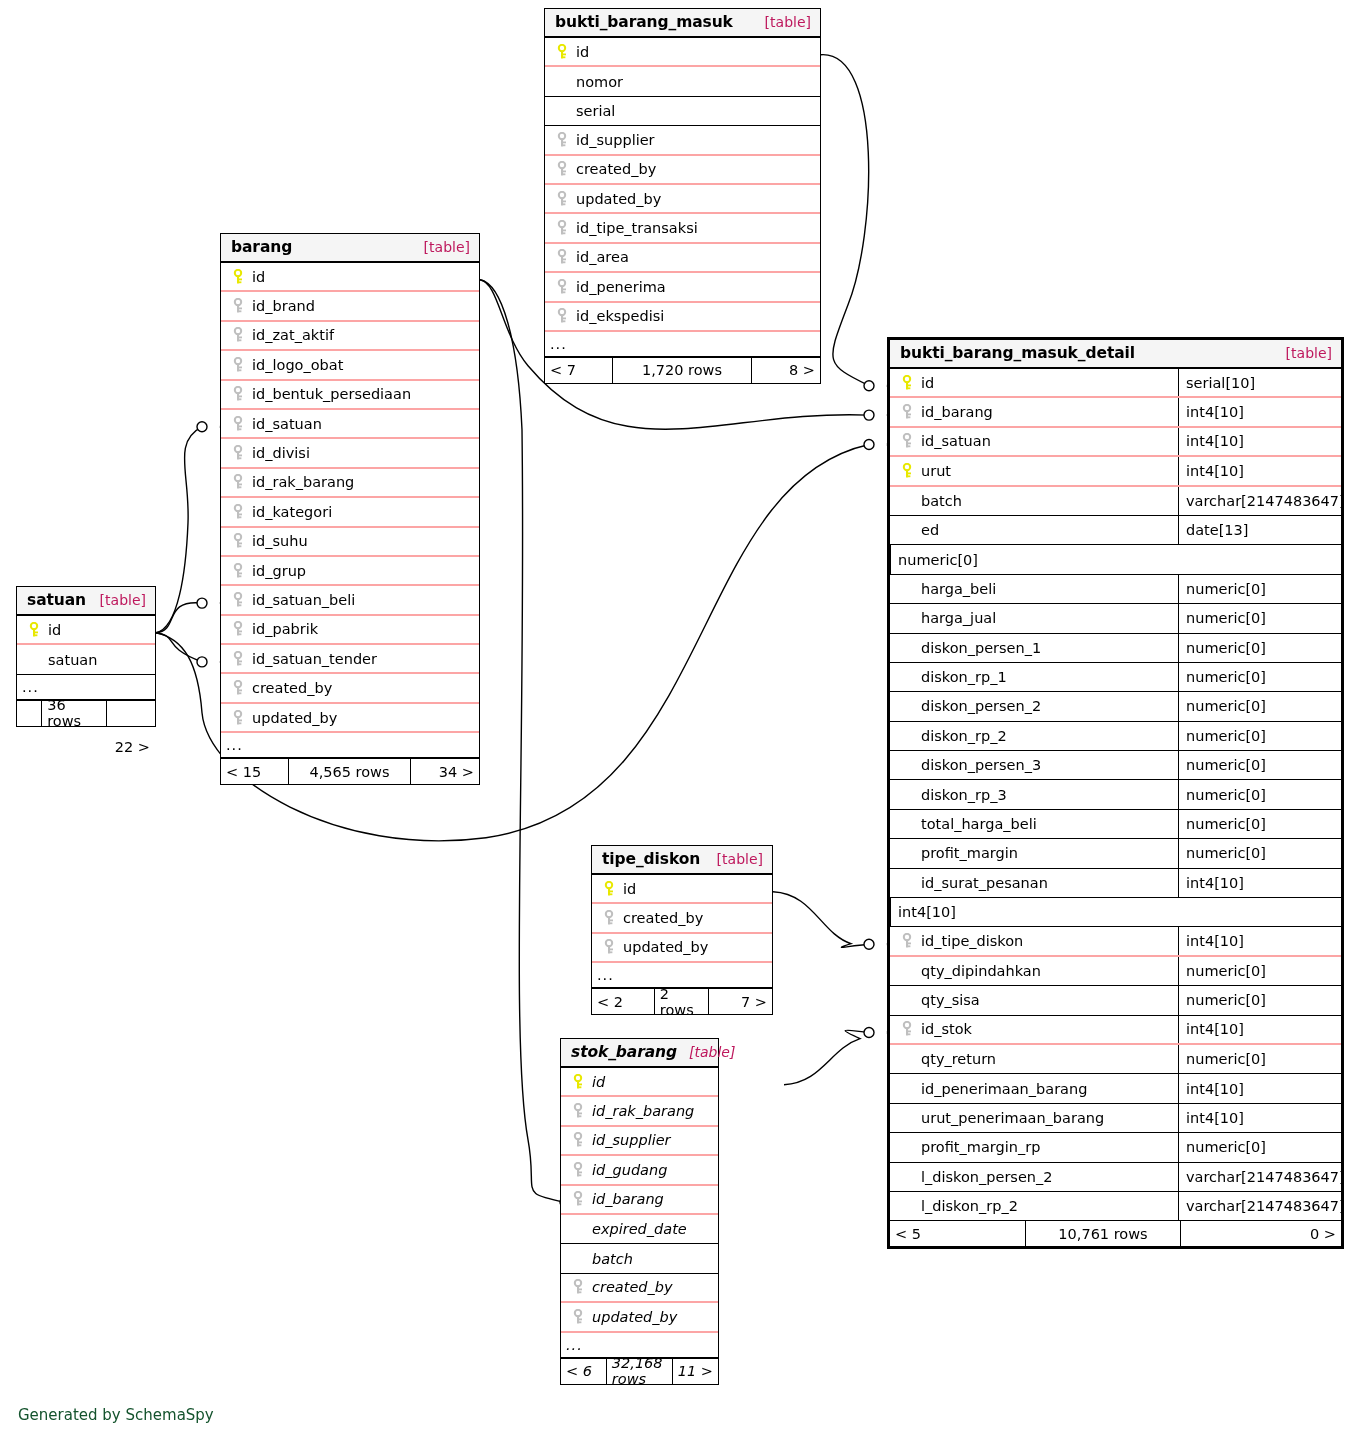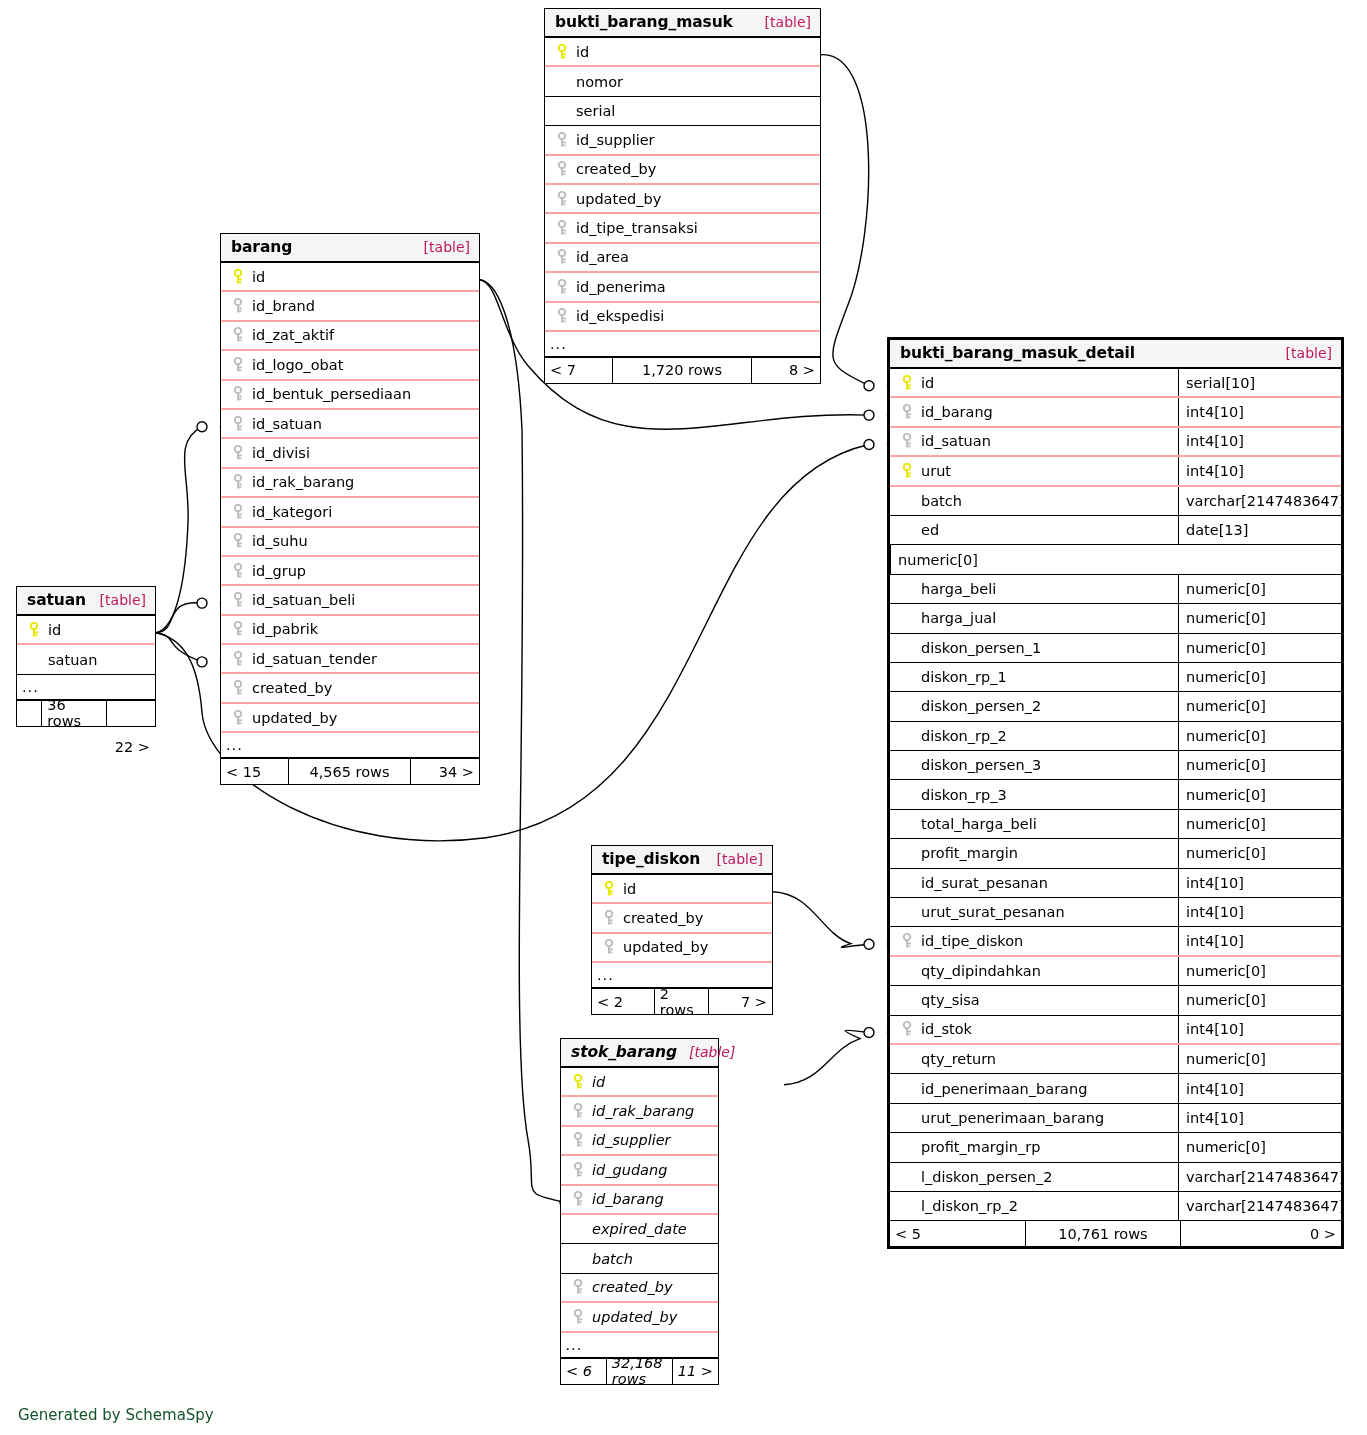--- a/index.html
+++ b/index.html
@@ -743,24 +743,20 @@
         <div class="col-type" style="width: 163px;">numeric[0]</div>
       </div>
       <div class="row">
         <div class="col-name">
           <span class="key-slot"></span>
           <span>id_surat_pesanan</span>
         </div>
         <div class="col-type" style="width: 163px;">int4[10]</div>
       </div>
       <div class="row">
-        <div class="col-name">
-          <span class="key-slot"></span>
-          <span>urut_surat_pesanan</span>
-        </div>
         <div class="col-type" style="width: 163px;">int4[10]</div>
       </div>
       <div class="row thick">
         <div class="col-name">
           <span class="key-slot">
             <svg width="11" height="16" viewBox="0 0 11 16">
               <circle cx="5" cy="4" r="3.2" fill="none" stroke="#bfbfbf" stroke-width="2"></circle>
               <rect x="4" y="6.5" width="2.1" height="8" fill="#bfbfbf"></rect>
               <rect x="6" y="9.5" width="3" height="1.8" fill="#bfbfbf"></rect>
               <rect x="6" y="12.4" width="2.4" height="1.8" fill="#bfbfbf"></rect>

